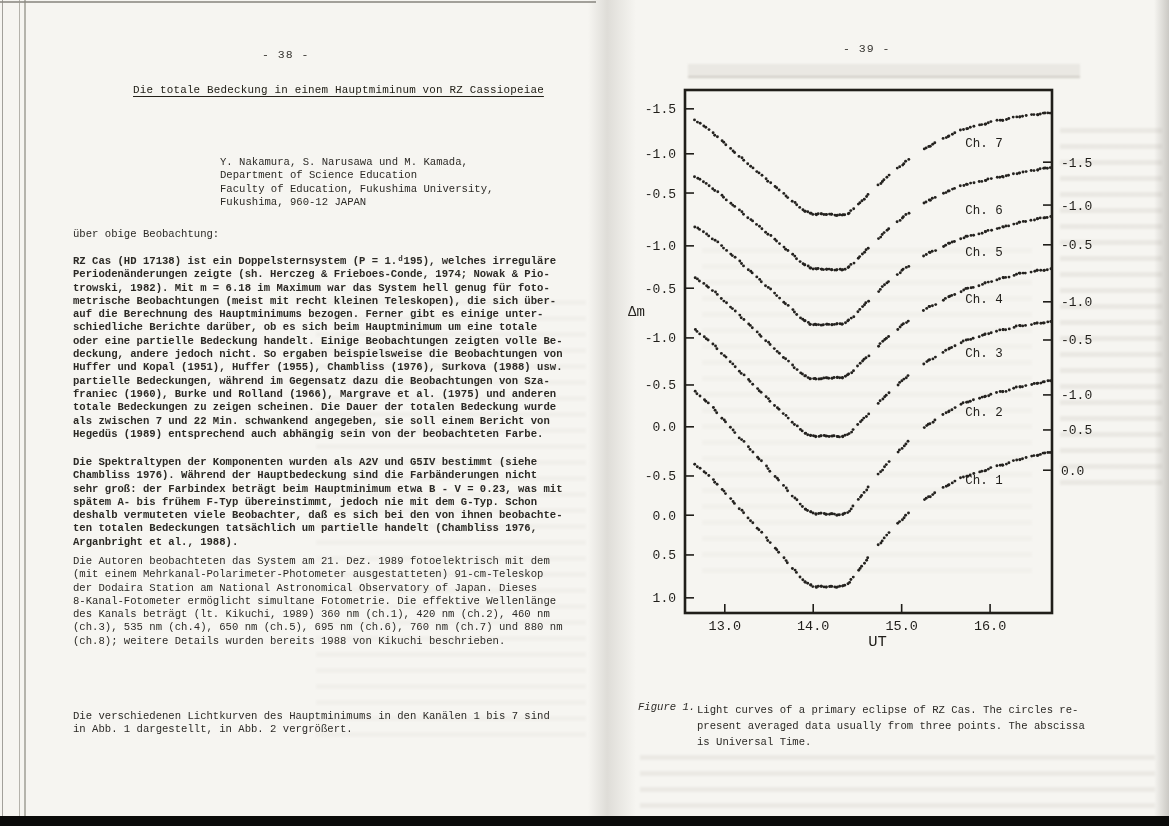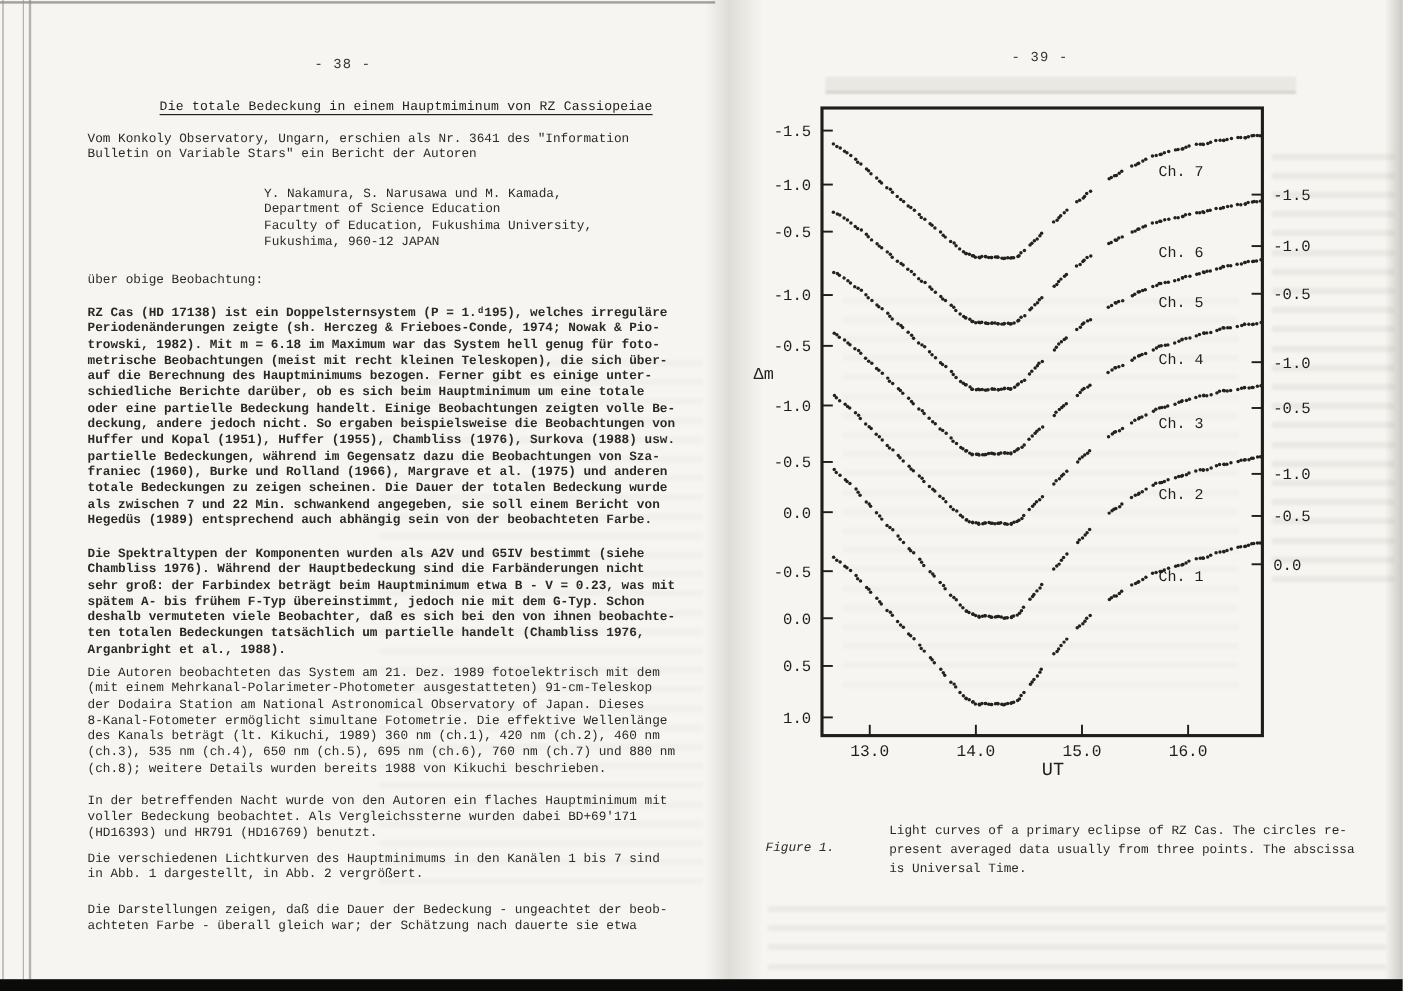--- a/index.html
+++ b/index.html
@@ -28,22 +28,20 @@
   svg text{font-family:"Liberation Mono","DejaVu Sans Mono",monospace;}
 </style>
 </head>
 <body>
 
 <div id="scan">
 
   <div class="abs" style="left:26px;top:0;width:562px;height:816px;">
     <div class="abs mono pagenum" style="left:236px;top:48px;">- 38 -</div>
     <div class="abs mono title" style="left:94px;top:84px;">Die totale Bedeckung in einem Hauptmiminum von RZ Cassiopeiae</div>
-    <div class="abs para" style="left:47px;top:110px;">Vom Konkoly Observatory, Ungarn, erschien als Nr. 3641 des "Information
-Bulletin on Variable Stars" ein Bericht der Autoren</div>
     <div class="abs para" style="left:194px;top:156px;">Y. Nakamura, S. Narusawa und M. Kamada,
 Department of Science Education
 Faculty of Education, Fukushima University,
 Fukushima, 960-12 JAPAN</div>
     <div class="abs para" style="left:47px;top:228px;">über obige Beobachtung:</div>
     <div class="abs para" style="left:47px;top:255px;font-weight:bold;">RZ Cas (HD 17138) ist ein Doppelsternsystem (P = 1.ᵈ195), welches irreguläre
 Periodenänderungen zeigte (sh. Herczeg &amp; Frieboes-Conde, 1974; Nowak &amp; Pio-
 trowski, 1982). Mit m = 6.18 im Maximum war das System hell genug für foto-
 metrische Beobachtungen (meist mit recht kleinen Teleskopen), die sich über-
 auf die Berechnung des Hauptminimums bezogen. Ferner gibt es einige unter-
@@ -63,34 +61,29 @@
 deshalb vermuteten viele Beobachter, daß es sich bei den von ihnen beobachte-
 ten totalen Bedeckungen tatsächlich um partielle handelt (Chambliss 1976,
 Arganbright et al., 1988).</div>
     <div class="abs para" style="left:47px;top:555px;">Die Autoren beobachteten das System am 21. Dez. 1989 fotoelektrisch mit dem
 (mit einem Mehrkanal-Polarimeter-Photometer ausgestatteten) 91-cm-Teleskop
 der Dodaira Station am National Astronomical Observatory of Japan. Dieses
 8-Kanal-Fotometer ermöglicht simultane Fotometrie. Die effektive Wellenlänge
 des Kanals beträgt (lt. Kikuchi, 1989) 360 nm (ch.1), 420 nm (ch.2), 460 nm
 (ch.3), 535 nm (ch.4), 650 nm (ch.5), 695 nm (ch.6), 760 nm (ch.7) und 880 nm
 (ch.8); weitere Details wurden bereits 1988 von Kikuchi beschrieben.</div>
-    <div class="abs para" style="left:47px;top:662px;">In der betreffenden Nacht wurde von den Autoren ein flaches Hauptminimum mit
-voller Bedeckung beobachtet. Als Vergleichssterne wurden dabei BD+69'171
-(HD16393) und HR791 (HD16769) benutzt.</div>
     <div class="abs para" style="left:47px;top:710px;">Die verschiedenen Lichtkurven des Hauptminimums in den Kanälen 1 bis 7 sind
 in Abb. 1 dargestellt, in Abb. 2 vergrößert.</div>
-    <div class="abs para" style="left:47px;top:753px;">Die Darstellungen zeigen, daß die Dauer der Bedeckung - ungeachtet der beob-
-achteten Farbe - überall gleich war; der Schätzung nach dauerte sie etwa</div>
     <div class="abs ghost" style="left:290px;top:300px;width:270px;height:440px;opacity:.22;"></div>
   </div>
 
   <div class="abs" style="left:636px;top:0;width:533px;height:816px;">
     <div class="abs mono pagenum" style="left:207px;top:42px;">- 39 -</div>
     <div class="abs mono figlabel" style="left:2px;top:701px;font-style:italic;">Figure 1.</div>
-    <div class="abs caption" style="left:61px;top:685px;margin-left:44px;">Light curves of a primary eclipse of RZ Cas. The circles re-
+    <div class="abs caption" style="left:61px;top:702px;">Light curves of a primary eclipse of RZ Cas. The circles re-
 present averaged data usually from three points. The abscissa
 is Universal Time.</div>
     <div class="abs ghosthead" style="left:52px;top:64px;width:392px;height:12px;"></div>
     <div class="abs ghost" style="left:424px;top:128px;width:102px;height:360px;opacity:.5;"></div>
     <div class="abs ghost" style="left:66px;top:248px;width:330px;height:330px;opacity:.18;"></div>
     <div class="abs ghost" style="left:4px;top:755px;width:515px;height:55px;opacity:.45;"></div>
   </div>
 
   <svg id="fig1" class="abs" style="left:0;top:0;" width="1169" height="826" viewBox="0 0 1169 826">
       <rect x="685" y="90" width="367" height="523" fill="none" stroke="#201e1a" stroke-width="2.6"></rect>

